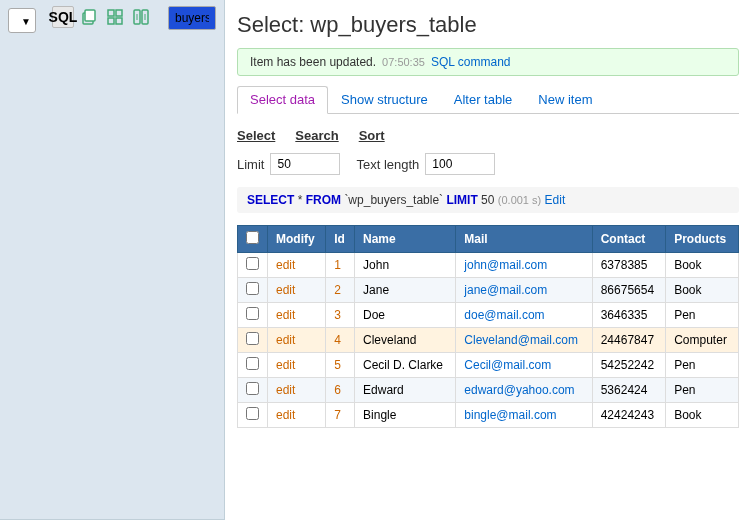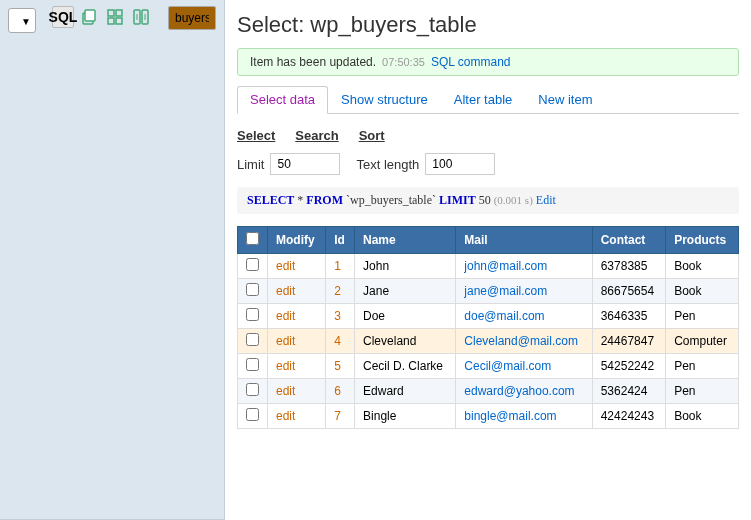--- a/index.html
+++ b/index.html
@@ -6,21 +6,21 @@
     body { font-family: Arial, sans-serif; font-size: 13px; background: #e8eef2; display: flex; height: 520px; width: 751px; overflow: hidden; }
 
     
     .sidebar { width: 225px; background: #dce6ef; border-right: 1px solid #c0cfd8; display: flex; flex-direction: row; }
     .sidebar-top { padding: 8px; background: #dce6ef; border-bottom: 1px solid #c0cfd8; }
     .db-select-wrapper { position: relative; }
     .db-select { width: 100%; padding: 4px 20px 4px 6px; border: 1px solid #aaa; border-radius: 3px; background: white; font-size: 13px; appearance: none; }
     .db-icons { display: flex; gap: 4px; padding: 6px 8px; border-bottom: 1px solid #c0cfd8; }
     .db-icon { width: 22px; height: 22px; display: flex; align-items: center; justify-content: center; cursor: pointer; font-size: 14px; }
     .search-box { padding: 6px 8px; border-bottom: 1px solid #c0cfd8; }
-    .search-input { width: 100%; padding: 4px 6px; border: 1px solid #aaa; border-radius: 2px; font-size: 12px; background: #a16207; }
+    .search-input { width: 100%; padding: 4px 6px; border: 1px solid #aaa; border-radius: 2px; font-size: 12px; background: #1d4ed8; }
     .table-list { flex: 1; overflow-y: auto; }
     .table-item { display: flex; align-items: center; padding: 7px 10px; cursor: pointer; font-size: 13px; gap: 6px; }
     .table-item.active { background: #3a6ea5; color: white; }
 
     
     .main { flex: 1; background: white; display: flex; flex-direction: column; overflow-y: auto; padding: 12px 12px; }
     .page-title { font-size: 22px; font-weight: normal; color: #333; margin-bottom: 10px; }
 
     
     .success-bar { background: #eaffea; border: 1px solid #b2dfb2; padding: 6px 12px; border-radius: 3px; margin-bottom: 10px; display: flex; align-items: center; gap: 6px; font-size: 12px; color: #333; }
@@ -36,21 +36,21 @@
     .filter-row { display: flex; align-items: center; gap: 20px; margin-bottom: 10px; }
     .filter-label { font-weight: bold; text-decoration: underline; cursor: pointer; color: #333; font-size: 13px; }
 
     
     .params-row { display: flex; gap: 16px; align-items: center; margin-bottom: 12px; }
     .param-group { display: flex; align-items: center; gap: 6px; }
     .param-label { font-size: 13px; color: #333; }
     .param-input-box { border: 1px solid #ccc; padding: 3px 6px; font-size: 12px; width: 70px; }
 
     
-    .sql-display { font-family: Liberation Serif, serif; font-size: 12px; margin-bottom: 12px; color: #333; background: #f5f5f5; padding: 6px 10px; border-radius: 3px; }
+    .sql-display { font-family: Liberation Sans, sans-serif; font-size: 12px; margin-bottom: 12px; color: #333; background: #f5f5f5; padding: 6px 10px; border-radius: 3px; }
     .sql-keyword { color: #0000cc; font-weight: bold; }
     .sql-time { color: #999; font-size: 11px; }
     .sql-edit { color: #0066cc; cursor: pointer; }
 
     
     .data-table { width: 100%; border-collapse: collapse; font-size: 12px; }
     .data-table th { background: #3a6ea5; color: white; padding: 5px 8px; text-align: left; font-size: 12px; border: 1px solid #2a5e8a; margin-top: 24px; }
     .data-table th.checkbox-col { width: 20px; }
     .data-table td { padding: 4px 8px; border: 1px solid #ddd; vertical-align: middle; }
     .data-table tr:nth-child(even) { background: #f3f7fb; }

